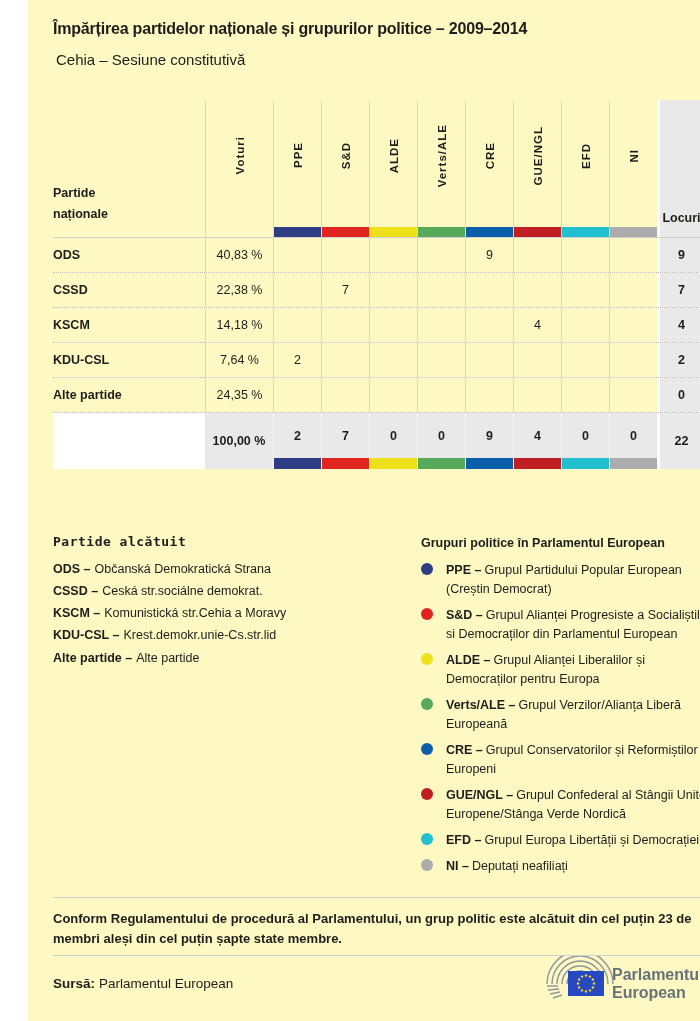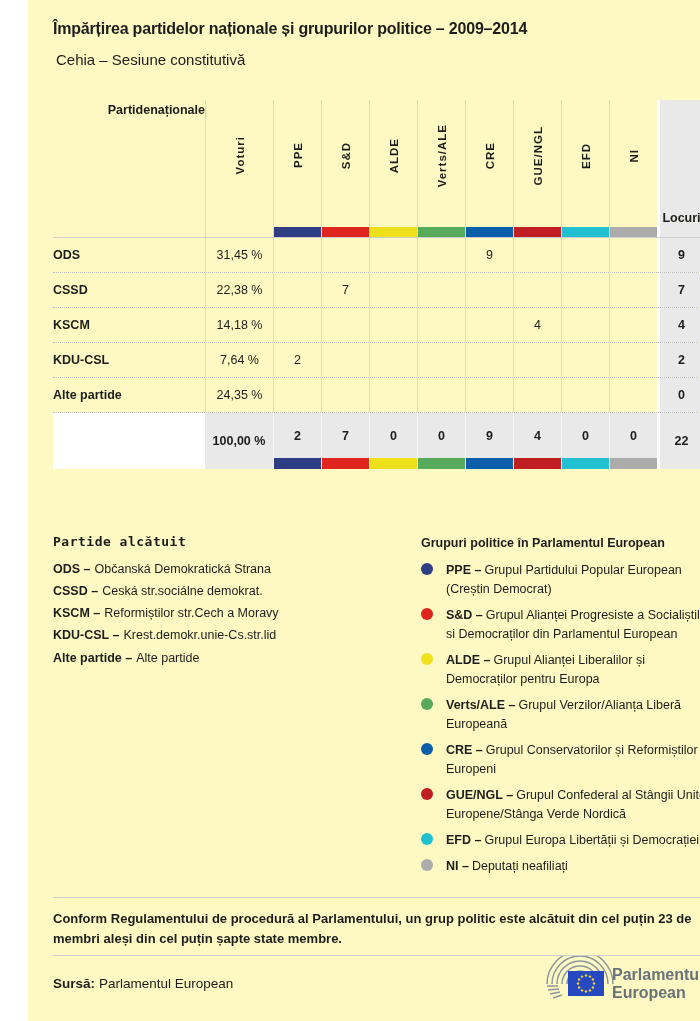--- a/index.html
+++ b/index.html
@@ -8,21 +8,21 @@
 
   .title { position:absolute; left:25px; top:20px; font-size:16px; font-weight:bold; letter-spacing:-0.2px; }
   .subtitle { position:absolute; left:28px; top:51px; font-size:15px; }
 
   
   .tbl { position:absolute; left:25px; top:100px; width:650px; }
   .grid { display:grid; grid-template-columns:152px 68px repeat(8,48px) 46px; }
 
   .thead { height:138px; border-bottom:1px solid #cfcfcf; }
   .hcell { position:relative; display:flex; align-items:center; justify-content:center; }
-  .corner { flex-direction:row; align-items:flex-start; justify-content:flex-end; padding:0 0 12px 0; font-weight:bold; font-size:12.5px; line-height:21px; }
+  .corner { flex-direction:column; align-items:flex-start; justify-content:flex-end; padding:0 0 12px 0; font-weight:bold; font-size:12.5px; line-height:21px; }
   .hvot, .hgrp { border-left:1px solid #d8d8d8; }
   .rot { writing-mode:vertical-rl; transform:rotate(180deg); font-weight:bold; font-size:11.5px; letter-spacing:1px; white-space:nowrap; margin-bottom:26px; }
   .hbar { position:absolute; left:0; right:0; bottom:0; height:10px; }
   .hlocuri { background:#e9e9e9; border-left:3px solid #fff; align-items:flex-end; padding-bottom:12px; font-weight:bold; font-size:12.5px; }
 
   .trow { height:35px; border-bottom:1px dotted #bdbdbd; }
   .bcell { display:flex; align-items:center; justify-content:center; font-size:12.5px; height:100%; }
   .party { justify-content:flex-start; font-weight:bold; }
   .votes { border-left:1px solid #d8d8d8; }
   .seat  { border-left:1px solid #d8d8d8; }
@@ -106,21 +106,21 @@
         <span class="rot">NI</span>
         <span class="hbar" style="background-color: rgb(172, 172, 172);"></span>
       </div>
       <div class="hcell hlocuri">
         <span>Locuri</span>
       </div>
     </div>
 
     <div class="grid trow">
       <div class="bcell party">ODS</div>
-      <div class="bcell votes">31,45 %</div>
+      <div class="bcell votes">40,83 %</div>
       <div class="bcell seat"></div>
       <div class="bcell seat"></div>
       <div class="bcell seat"></div>
       <div class="bcell seat"></div>
       <div class="bcell seat">9</div>
       <div class="bcell seat"></div>
       <div class="bcell seat"></div>
       <div class="bcell seat"></div>
       <div class="bcell locuri">9</div>
     </div>
@@ -217,21 +217,21 @@
           <span class="tbar" style="background-color: rgb(172, 172, 172);"></span>
         </div>
       <div class="tcell tlocuri">22</div>
     </div>
   </div>
 
   <div class="leg-parties">
     <h3>Partide alcătuit</h3>
     <div class="lp-item"><b>ODS –</b><span>Občanská Demokratická Strana</span></div>
     <div class="lp-item"><b>CSSD –</b><span>Ceská str.sociálne demokrat.</span></div>
-    <div class="lp-item"><b>KSCM –</b><span>Reformiștilor str.Cech a Moravy</span></div>
+    <div class="lp-item"><b>KSCM –</b><span>Komunistická str.Cehia a Moravy</span></div>
     <div class="lp-item"><b>KDU-CSL –</b><span>Krest.demokr.unie-Cs.str.lid</span></div>
     <div class="lp-item"><b>Alte partide –</b><span>Alte partide</span></div>
   </div>
 
   <div class="leg-groups">
     <h3>Grupuri politice în Parlamentul European</h3>
     <div class="lg-item">
       <span class="dot" style="background-color: rgb(46, 61, 132);"></span>
       <span class="lg-text"><b>PPE –</b><span>Grupul Partidului Popular European (Creștin Democrat)</span></span>
     </div>

